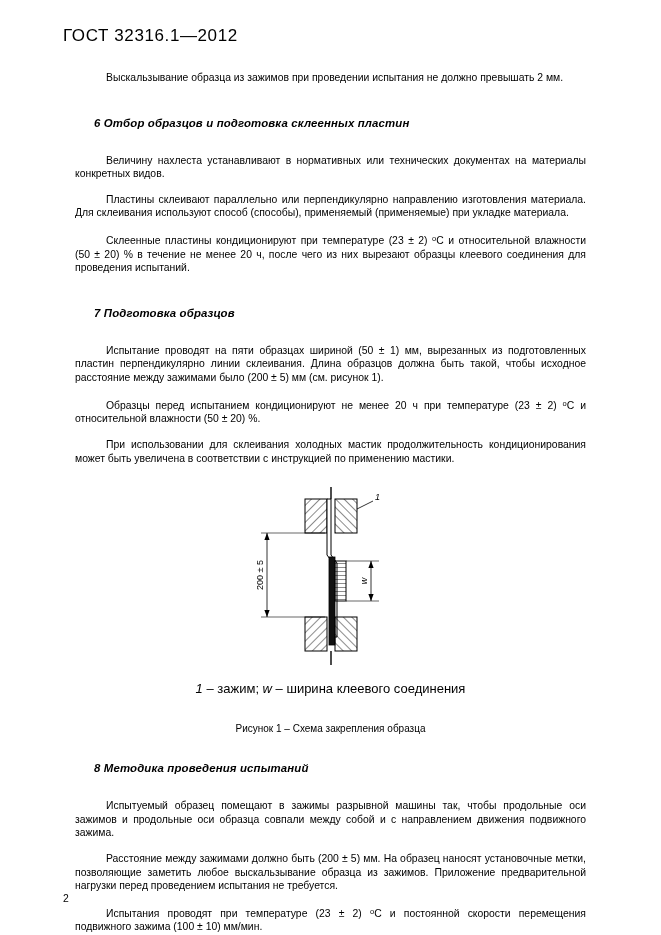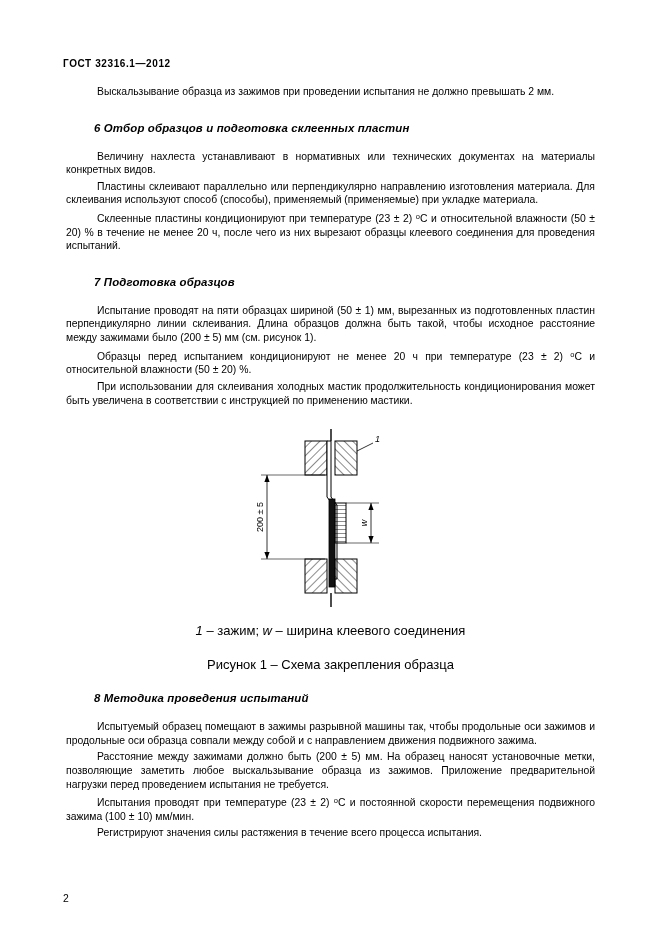--- a/index.html
+++ b/index.html
@@ -18,32 +18,32 @@
     background: #ffffff;
     overflow: hidden;
   }
   .content {
     position: absolute;
     left: 63px;
     top: 0;
     width: 535px;
   }
   .doc-header {
-    font-size: 10px;
-    font-weight: bold;
+    font-size: 17px;
+    font-weight: normal;
     letter-spacing: 0.6px;
-    margin-top: 58px;
+    margin-top: 26px;
     margin-bottom: 0;
   }
   .para {
     font-size: 10.4px;
     line-height: 13.6px;
     text-align: justify;
     text-indent: 31px;
-    margin: 3px;
+    margin: 12px;
     hyphens: manual;
   }
   .gap-md { height: 13px; }
   .gap-lg { height: 20px; }
   .section-title {
     font-size: 11.4px;
     font-weight: bold;
     margin: 0;
     padding-left: 31px;
     letter-spacing: 0.15px;
@@ -63,22 +63,22 @@
   }
   .fig-caption-legend {
     text-align: center;
     font-size: 13px;
     margin: 0;
     padding-top: 14px;
   }
   .fig-caption-legend .ital { font-style: italic; }
   .fig-caption-title {
     text-align: center;
-    font-size: 13px;
-    margin: 0;
+    font-size: 10px;
+    margin: 8px;
     padding-top: 19px;
   }
   .page-number {
     position: absolute;
     left: 63px;
     top: 893px;
     font-size: 10.4px;
   }
   svg { display: block; }
 </style>

